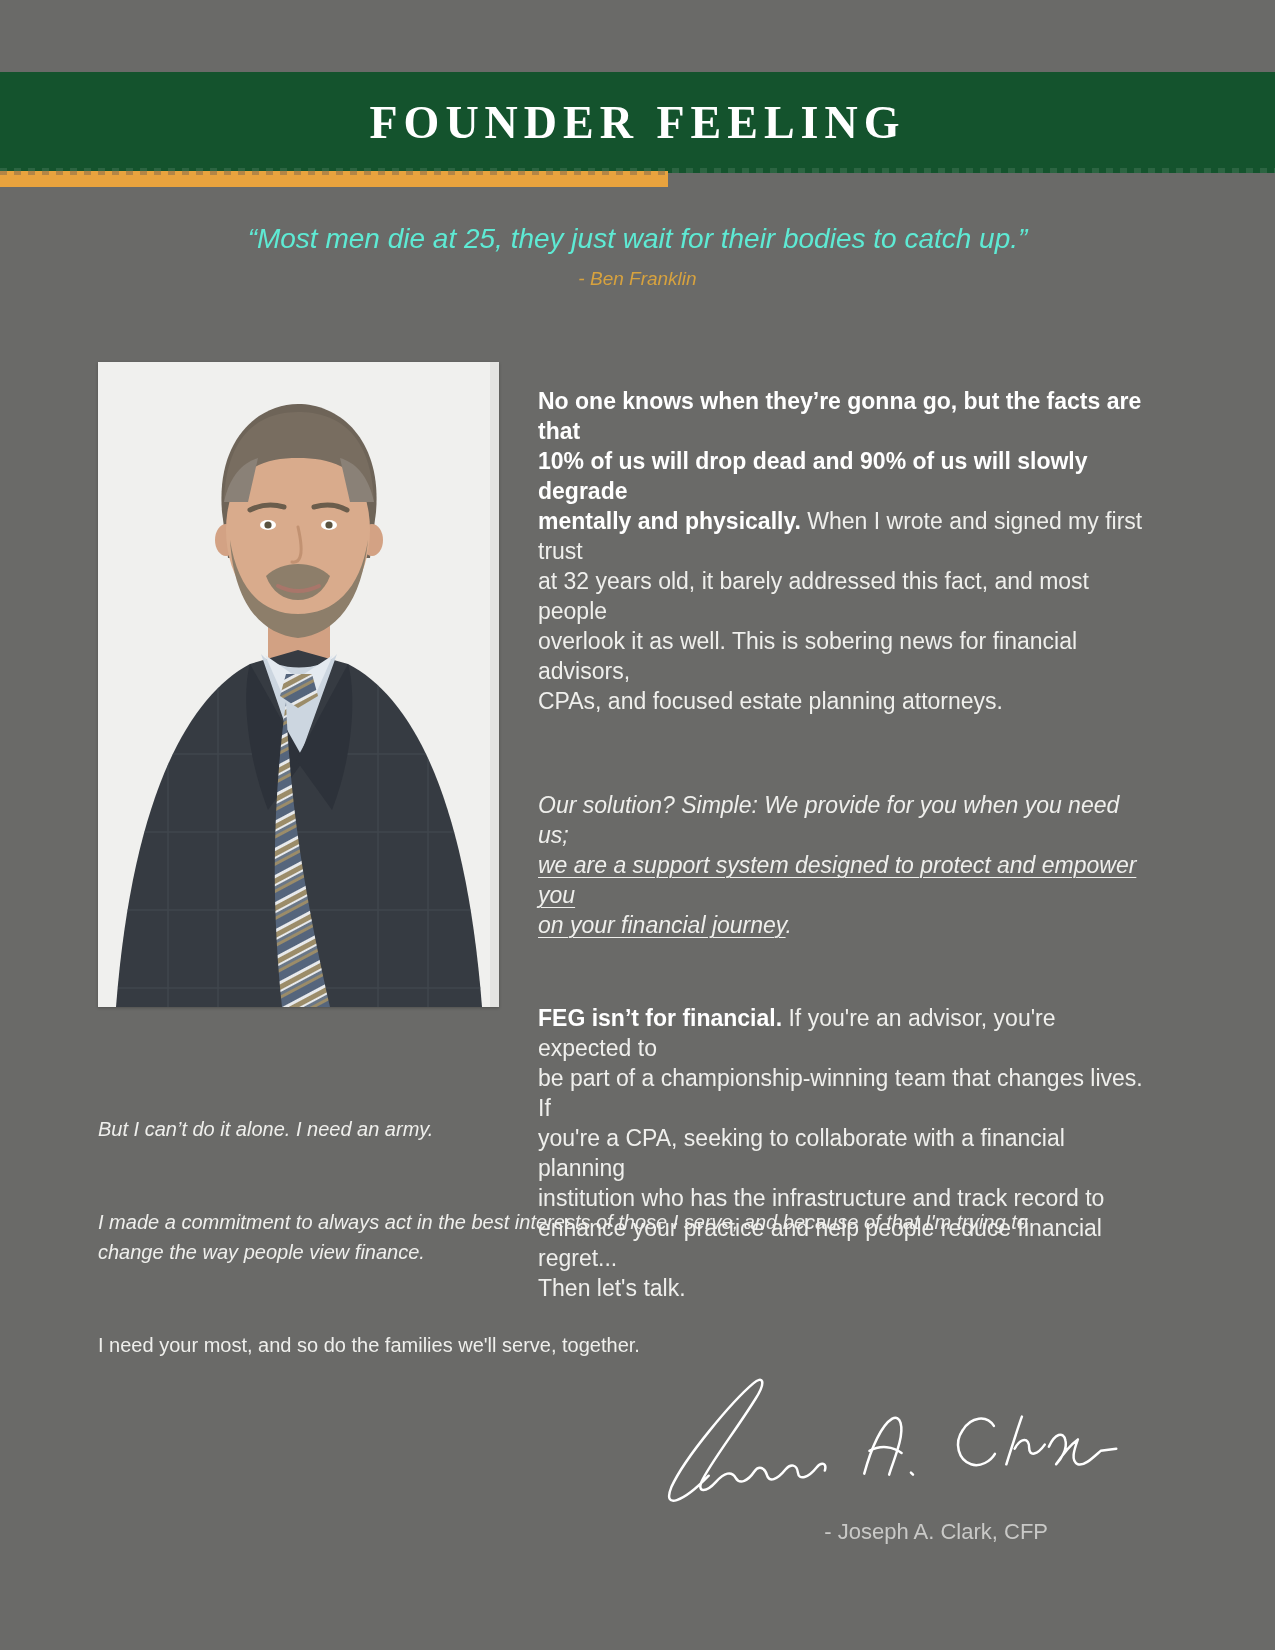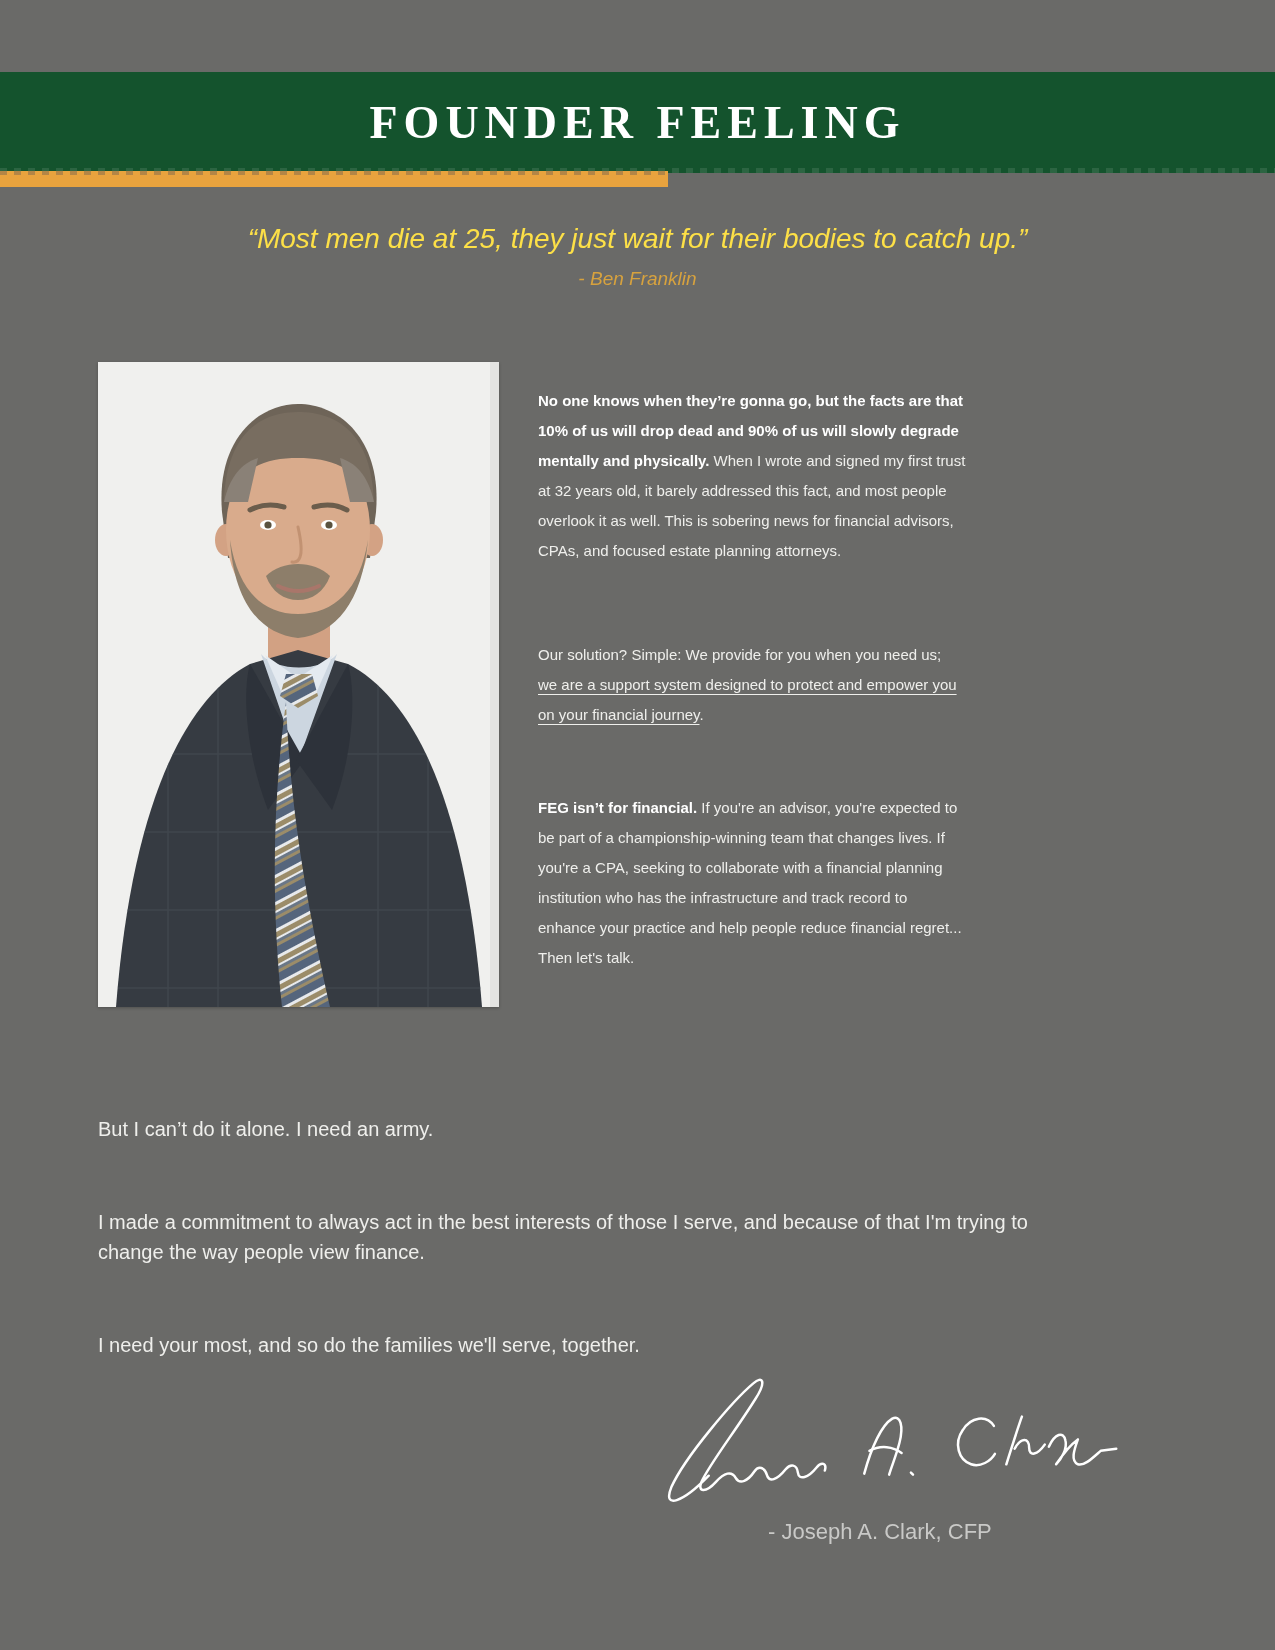--- a/index.html
+++ b/index.html
@@ -27,60 +27,60 @@
     position:absolute;left:0;top:171px;width:668px;height:16px;
     background:#e8a33e;z-index:2;
   }
   .goldbar::before{ 
     content:"";position:absolute;left:0;right:0;top:0;height:4px;
     background:repeating-linear-gradient(90deg,rgba(58,65,86,.30) 0 7px,transparent 7px 14px);
   }
   
   .quote{
     position:absolute;left:0;top:222px;width:1275px;margin:0;
-    text-align:center;color:#fde047;font-style:italic;
+    text-align:center;color:#5eead4;font-style:italic;
     font-size:28px;line-height:34px;
   }
   .quote-attr{
     position:absolute;left:0;top:266px;width:1275px;margin:0;
     text-align:center;color:#d7a23e;font-style:italic;
     font-size:19px;line-height:26px;
   }
   
   .photo{
     position:absolute;left:98px;top:362px;width:401px;height:645px;
     box-shadow:0 1px 3px rgba(0,0,0,.25);
   }
   .photo svg{display:block;width:100%;height:100%;}
   
   .col{
     position:absolute;left:538px;top:356px;width:612px;
-    font-size:15px;line-height:30px;color:#efefec;
+    font-size:23px;line-height:30px;color:#efefec;
     white-space:pre-line;
   }
   .col p,.letter p{margin:0;}
   .mb44{margin-bottom:44px !important;}
   .mb36{margin-bottom:36px !important;}
-  .mb33{margin-bottom:33px !important;}
+  .mb33{margin-bottom:33px !important;font-style:italic;}
   .mb30{margin-bottom:30px !important;}
   b{font-weight:700;color:#ffffff;}
   u{text-underline-offset:4px;text-decoration-thickness:1px;}
   .letter{
     position:absolute;left:98px;top:1084px;width:1120px;
     font-size:20px;line-height:30px;color:#efefec;
     white-space:pre-line;
   }
   
   .signature{
     position:absolute;left:650px;top:1372px;width:470px;height:140px;
   }
   .signature svg{display:block;width:100%;height:100%;}
   .sig-name{
     position:absolute;left:768px;top:1518px;width:280px;margin:0;
-    text-align:left;font-size:22px;line-height:28px;color:#c9c9c7;
+    text-align:right;font-size:22px;line-height:28px;color:#c9c9c7;
   }
 </style>
 </head>
 <body>
 
 <div class="page">
 
   <div class="band">
     <h1 class="band-title">FOUNDER FEELING</h1>
   </div>

